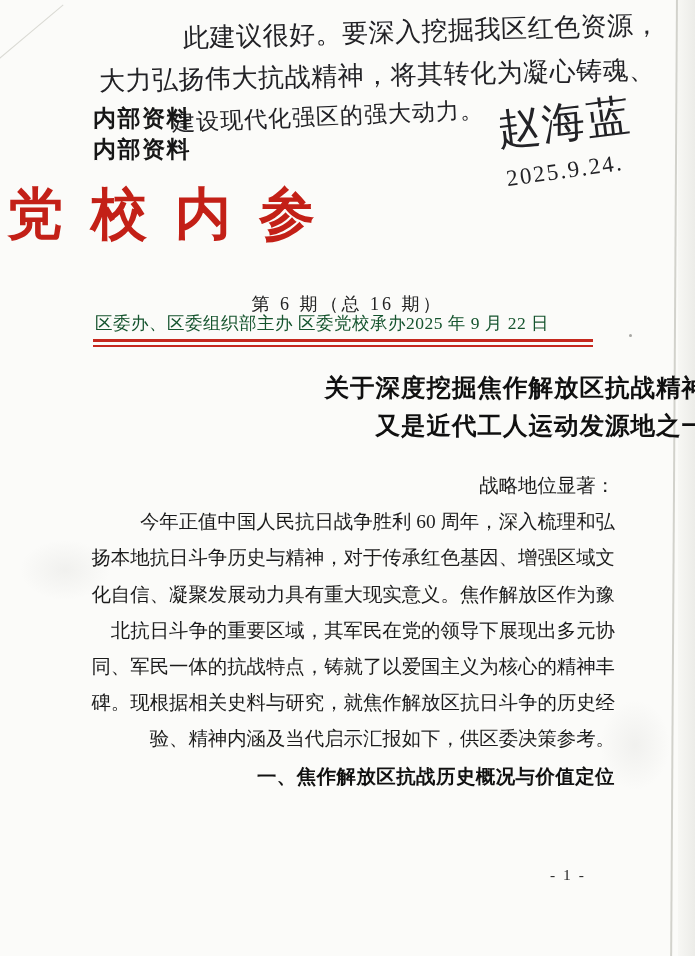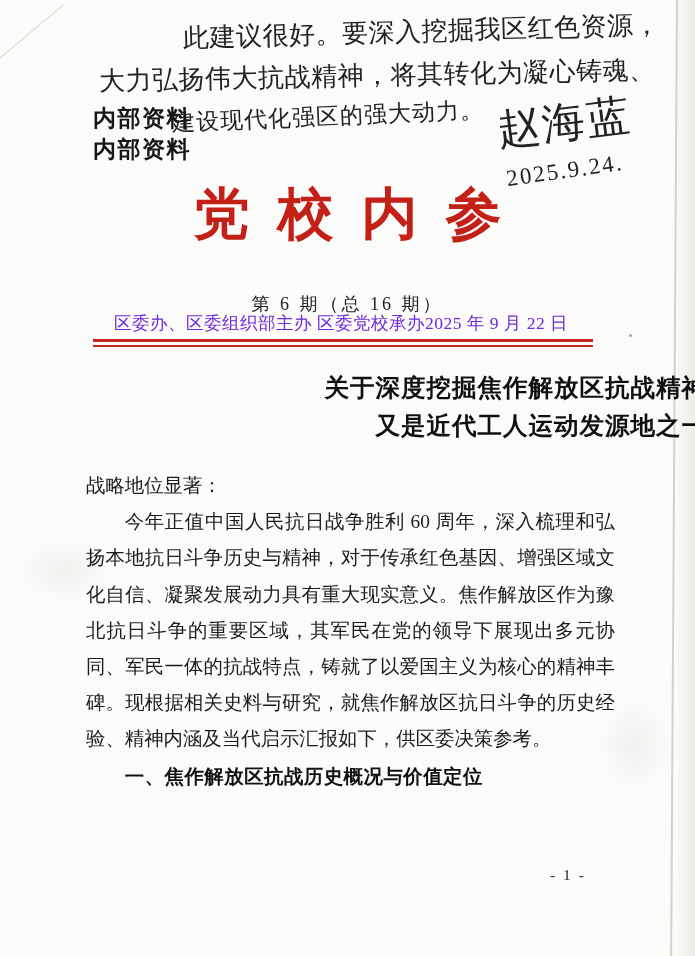--- a/index.html
+++ b/index.html
@@ -72,21 +72,21 @@
     font-weight: 700;
     font-size: 23px;
     line-height: 31px;
     letter-spacing: 1.5px;
     color: #161616;
   }
   .masthead-title {
     position: absolute;
     left: 0; top: 177px;
     width: 100%;
-    text-align: center;
+    text-align: left;
     font-size: 56px;
     font-weight: 700;
     letter-spacing: 7px;
     text-indent: 7px;
     white-space: nowrap;
   }
   .issue-line {
     position: absolute;
     left: 0; top: 257px;
     width: 100%;
@@ -94,24 +94,24 @@
     font-size: 18px;
     letter-spacing: 3px;
     color: #222;
     margin-top: 35px;
   }
   .mast-row {
     position: absolute;
     left: 95px; top: 311px;
     width: 492px;
     display: flex;
-    justify-content: center;
+    justify-content: flex-start;
     align-items: baseline;
     font-size: 17.5px;
-    color: #6d28d9;
+    color: #14532d;
     letter-spacing: 0.5px;
     white-space: nowrap;
   }
   .double-rule {
     position: absolute;
     left: 93px; top: 339px;
     width: 500px;
     height: 3px;
     border-top: 3px solid;
     border-bottom: 2px solid;
@@ -132,21 +132,21 @@
   .body-text {
     position: absolute;
     left: 86px; top: 468px;
     width: 529px;
     font-size: 19.4px;
     line-height: 36.2px;
     text-align: justify;
     text-justify: inter-ideograph;
     color: #1b1b1b;
   }
-  .body-text p { margin: 0; }
+  .body-text p { margin: 0; text-align: right; }
   .para { text-indent: 2em; }
   .section-heading {
     font-family: "Liberation Sans", sans-serif;
     font-weight: 700;
     text-indent: 2em;
     text-align: left;
     letter-spacing: 0.5px;
     color: #111;
   }
   .page-number {

